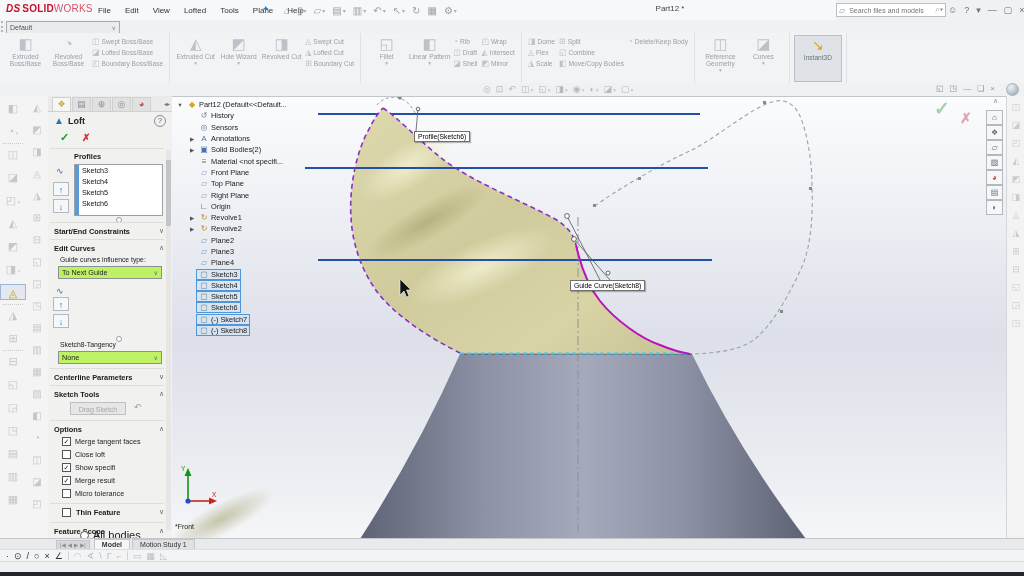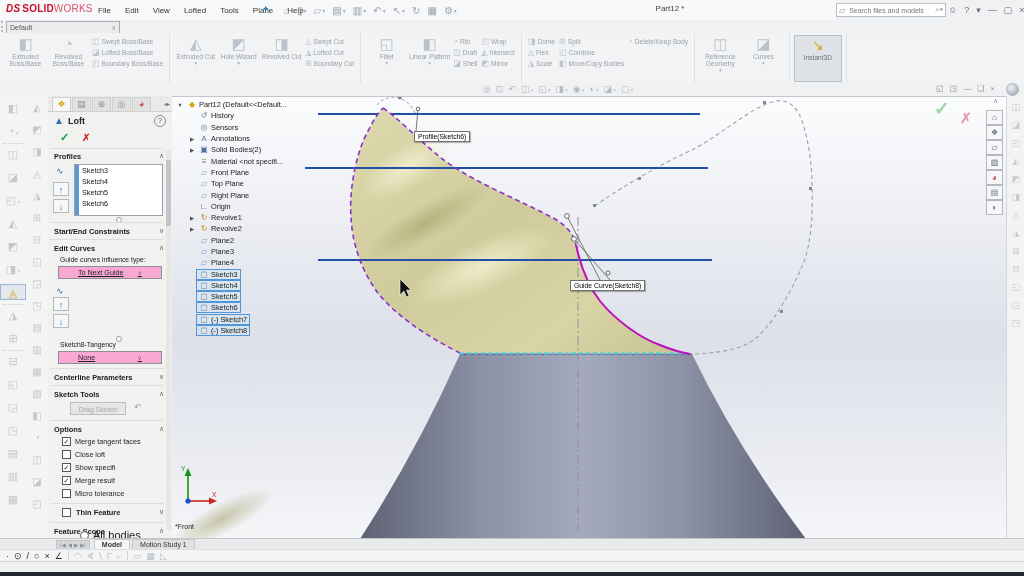--- a/index.html
+++ b/index.html
@@ -70,21 +70,21 @@
   .pmhdr{position:absolute;left:0;width:124px;height:13px;}
   .pmhdr .t{position:absolute;left:6px;top:2px;font-weight:bold;font-size:7.4px;color:#1a1a1a;}
   .pmhdr .ch{position:absolute;right:8px;top:2px;font-size:7px;color:#666;}
   .pmdiv{position:absolute;left:2px;width:114px;border-top:1px solid #dddddb;}
   .pmbtn{position:absolute;box-sizing:border-box;border:1px solid #b5b9bd;background:#f6f7f8;text-align:center;color:#2e74b5;}
   .pmlist{position:absolute;box-sizing:border-box;background:#fff;border:1px solid #9aa0a6;}
   .pmlist .acc{position:absolute;left:0;top:0;bottom:0;width:4px;}
   .pmrow{position:relative;margin-left:5px;padding:1px 2px;font-size:7.2px;color:#111;white-space:nowrap;}
   .pmsel{background:#4f97d8;color:#0a2a4a;}
   .pmlabel{position:absolute;font-size:6.8px;color:#222;}
-  .pmdrop{position:absolute;box-sizing:border-box;background:#f9a8d4;border:1px solid #8a9096;display:flex;align-items:center;justify-content:space-between;padding:0 19px;text-decoration:underline;}
+  .pmdrop{position:absolute;box-sizing:border-box;background:#bef264;border:1px solid #8a9096;display:flex;align-items:center;justify-content:space-between;padding:0 3px;}
   .pmdrop .v{font-size:6px;color:#666;}
   .cbrow{position:absolute;left:14px;display:flex;align-items:center;gap:4px;}
   .cb{width:7px;height:7px;border:1px solid #555;background:#fff;font-size:7px;line-height:7px;text-align:center;color:#222;}
   .radio{width:7px;height:7px;border:1px solid #555;border-radius:50%;background:#fff;}
   #pmscroll{position:absolute;right:1px;top:54px;width:5px;height:380px;background:#e6e6e4;}
   #pmthumb{position:absolute;right:1px;top:64px;width:5px;height:66px;background:#c3c6c9;}
   .rszdot{position:absolute;width:4px;height:4px;border:1px solid #9aa0a6;border-radius:50%;background:#fff;}
   
   #viewport{left:172px;top:96px;width:834px;height:442px;overflow:hidden;
      background:linear-gradient(180deg,#fbfcfd 0%,#eef0f5 25%,#dde0e9 55%,#e9ebf1 80%,#f5f6f8 100%);
@@ -405,21 +405,21 @@
     <div id="pmtabarrows">◂▸</div>
 
     <div class="abs" style="left:6px;top:19px;font-size:10px;color:#2e74b5;">▲</div>
     <div class="abs" style="left:20px;top:20px;font-size:9px;font-weight:bold;color:#222;">Loft</div>
     <div class="abs" style="left:106px;top:19px;width:10px;height:10px;border:1px solid #8a9098;border-radius:50%;text-align:center;font-size:7px;line-height:10px;color:#555;">?</div>
 
     <div class="abs" style="left:12px;top:35px;font-size:11px;font-weight:bold;color:#189e2f;">✓</div>
     <div class="abs" style="left:34px;top:36px;font-size:10px;font-weight:bold;color:#d23030;">✗</div>
     <div class="pmdiv" style="top:52px;"></div>
 
-    <div class="pmhdr" style="top:54px;">
+    <div class="pmhdr" style="top:54px;margin-left:20px;">
       <span class="t">Profiles</span>
         <span class="ch">∧</span>
     </div>
     <div class="abs" style="left:8px;top:70px;font-size:9px;color:#2e74b5;">∿</div>
     <div class="pmbtn" style="left:5px;top:86px;width:16px;height:14px;font-size:9px;line-height:14px;">↑</div>
     <div class="pmbtn" style="left:5px;top:103px;width:16px;height:14px;font-size:9px;line-height:14px;">↓</div>
     <div class="pmlist" style="left:26px;top:68px;width:89px;height:52px;">
       <div class="acc" style="background:#5b9bd5;"></div>
       <div id="profilesItems">
           <div class="pmrow">Sketch3</div>

